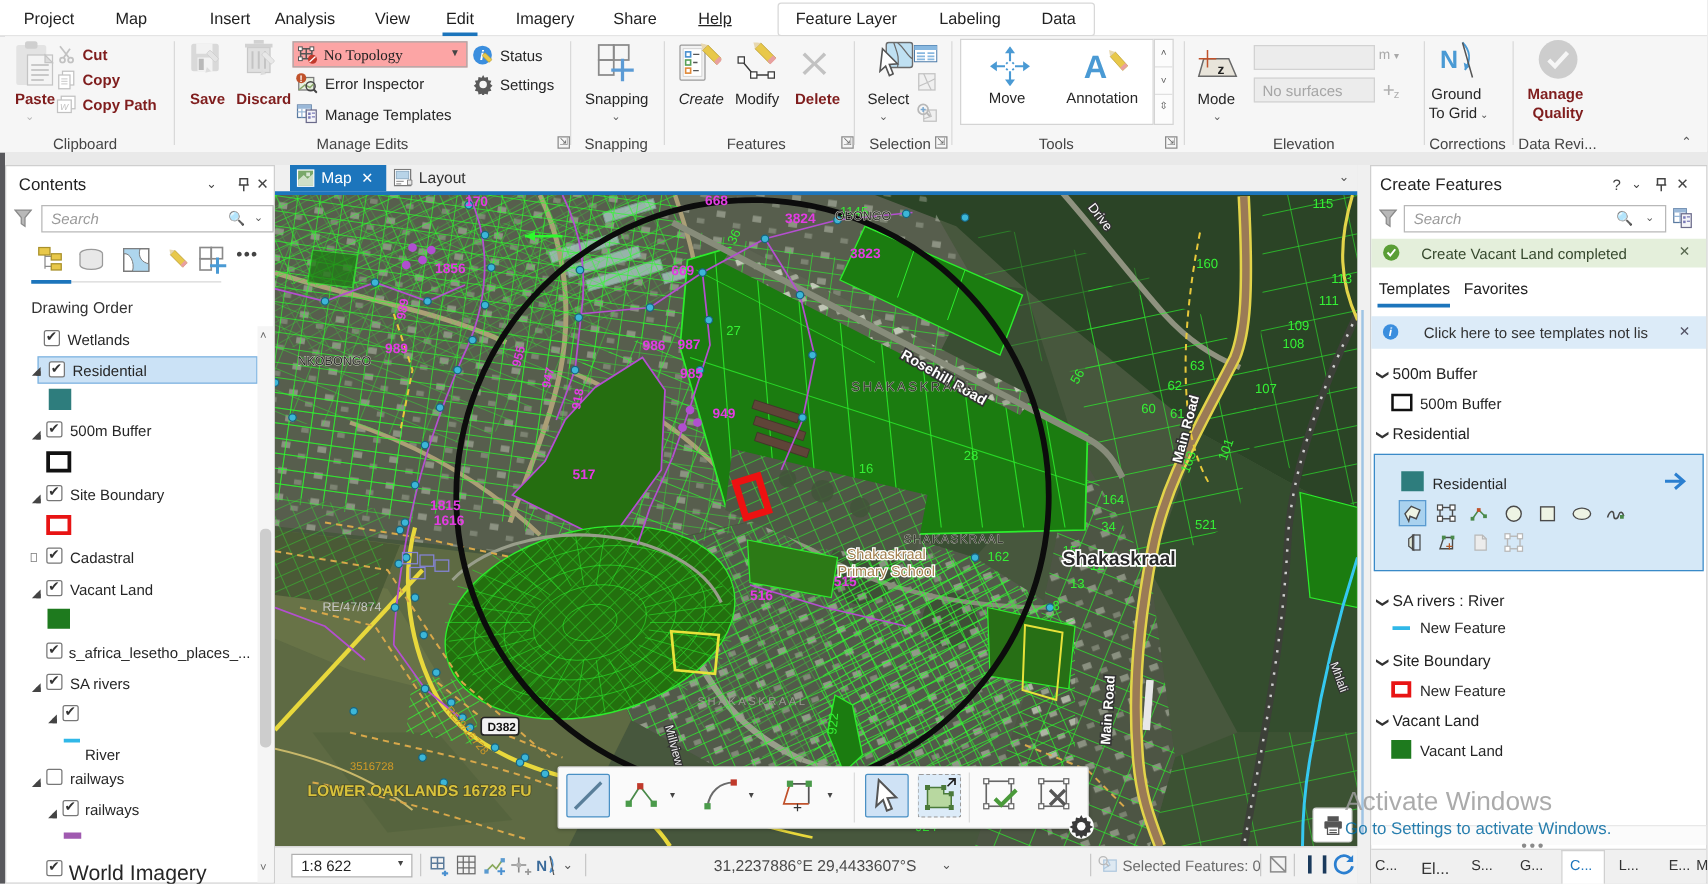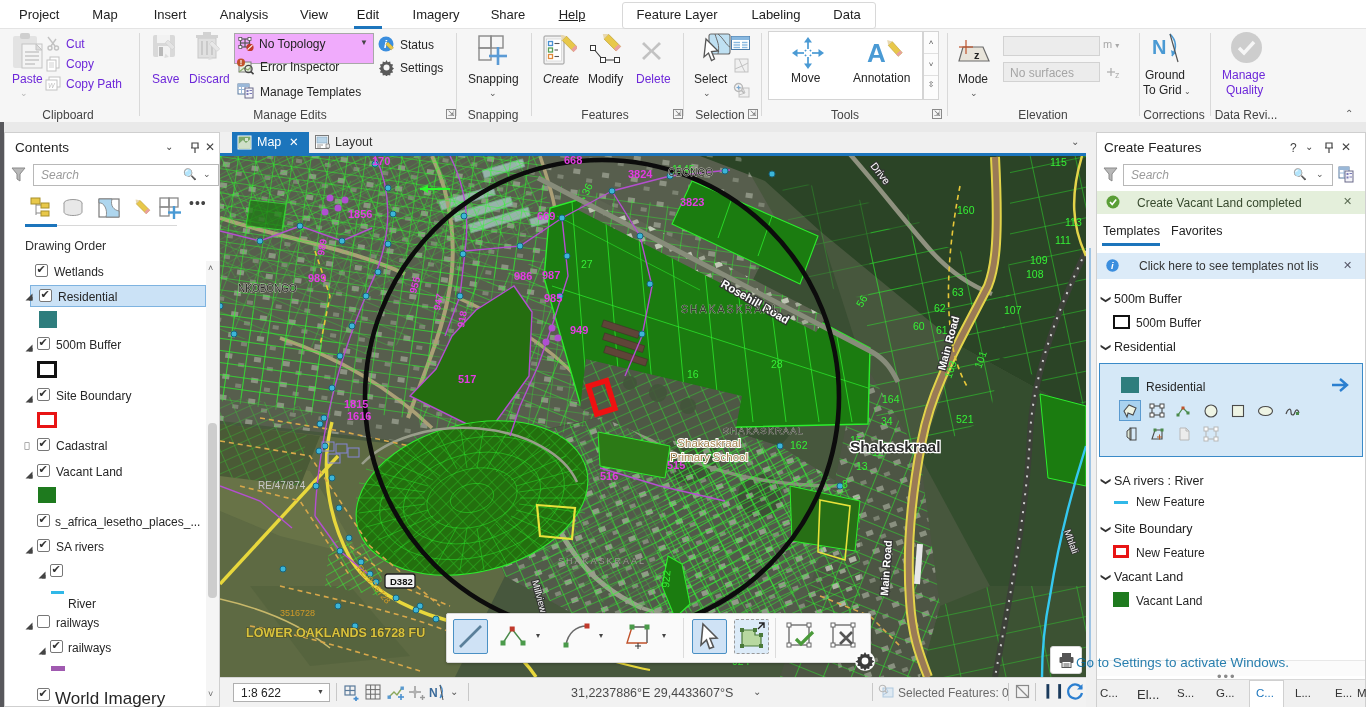--- a/index.html
+++ b/index.html
@@ -9,21 +9,21 @@
 
 #tabrow { position:absolute; left:0; top:0; width:1366px; height:29px; background:#ffffff; border-bottom:1px solid #e4e4e4; }
 .rtab { position:absolute; top:0; height:29px; line-height:29px; font-size:13px; color:#222; text-align:center; }
 .rtab.active { color:#1a1a1a; border-bottom:3px solid #1c75bc; }
 #ctxbox { position:absolute; left:622px; top:2px; width:254px; height:27px; border:1px solid #d8d8d8; border-radius:3px; background:#fff; }
 #ribbon { position:absolute; left:0; top:0px; width:1366px; height:122px; border-bottom:1px solid #d0d0d0; }
 .gsep { position:absolute; top:33px; width:1px; height:83px; background:#d9d9d9; }
 .glabel { position:absolute; top:108px; font-size:12px; color:#444; text-align:center; }
 .launch { position:absolute; top:109px; width:10px; height:10px; border:1px solid #8a8a8a; font-size:8px; color:#666; line-height:8px; text-align:center; }
 .rlbl { position:absolute; font-size:12px; color:#262626; white-space:nowrap; }
-.rlbl.dis { color:#6d28d9; }
+.rlbl.dis { color:#7f1d1d;font-weight:bold; }
 .chev { position:absolute; font-size:9px; color:#555; }
 .chev.dis { color:#b5b5b5; }
 
 #darkedge { position:absolute; left:0; top:0; width:4px; height:707px; background:#58585c; }
 #leftpanel { position:absolute; left:4px; top:132px; width:216px; height:575px; background:#ffffff; border:1px solid #cfcfcf; }
 #rightpanel { position:absolute; left:1096px; top:132px; width:270px; height:575px; background:#ffffff; border:1px solid #cfcfcf; }
 #midstrip { position:absolute; left:1086px; top:132px; width:10px; height:575px; background:#f0f0f0; }
 .ptitle { font-size:13.5px; color:#222; }
 .searchbox { position:absolute; height:22px; background:#fff; border:1px solid #b8b8b8; }
 .searchtext { position:absolute; top:4px; left:8px; font-size:12px; font-style:italic; color:#9a9a9a; }
@@ -48,21 +48,21 @@
 </style>
 </head>
 <body>
 <div id="app">
   <div id="darkedge"></div>
 
   <div id="tabrow">
     <div id="ctxbox"></div>
     <div class="rtab" style="left:19px; width:40px;">Project</div>
     <div class="rtab" style="left:88px; width:34px;">Map</div>
-    <div class="rtab" style="left:150px; width:40px;">Insert</div>
+    <div class="rtab" style="left:164px; width:40px;">Insert</div>
     <div class="rtab" style="left:218px; width:52px;">Analysis</div>
     <div class="rtab" style="left:297px; width:34px;">View</div>
     <div class="rtab active" style="left:354px; width:28px;">Edit</div>
     <div class="rtab" style="left:410px; width:52px;">Imagery</div>
     <div class="rtab" style="left:488px; width:40px;">Share</div>
     <div class="rtab" style="left:556px; width:32px;text-decoration:underline;">Help</div>
     <div class="rtab" style="left:636px; width:82px;">Feature Layer</div>
     <div class="rtab" style="left:748px; width:56px;">Labeling</div>
     <div class="rtab" style="left:830px; width:34px;">Data</div>
   </div>
@@ -128,21 +128,21 @@
       <g stroke="#c4c4c4" stroke-width="1.6">
           <line x1="9" y1="10" x2="9" y2="24"></line>
           <line x1="14" y1="10" x2="14" y2="24"></line>
           <line x1="19" y1="10" x2="19" y2="24"></line>
         </g>
       <rect x="19" y="10" width="11" height="4" rx="1" transform="rotate(45 19 10)" fill="#e8e8e8" stroke="#cccccc" stroke-width="0.6"></rect>
       <path d="M16.5 24.5 l3.6 3.6 -4.8 1.0 z" fill="#dddddd"></path>
     </svg>
     <div class="rlbl dis" style="left:189px;top:72px;">Discard</div>
 
-    <div class="abs" style="left:234px;top:33px;width:140px;height:31px;background:#f0abfc;border:1px solid #a8a8a8;">
+    <div class="abs" style="left:234px;top:33px;width:140px;height:21px;background:#fca5a5;border:1px solid #a8a8a8;font-family:Liberation Serif, serif;">
       <svg class="abs" style="left:3px;top:2px;" width="17" height="16" viewBox="0 0 17 16">
           <g fill="none" stroke="#555" stroke-width="1.2">
             <rect x="2.5" y="3" width="9" height="8"></rect>
             <line x1="2.5" y1="7" x2="11.5" y2="7"></line>
             <line x1="7" y1="3" x2="7" y2="11"></line>
           </g>
           <g fill="#fff" stroke="#555" stroke-width="0.8">
             <rect x="0.8" y="1.5" width="3" height="3"></rect>
             <rect x="10" y="1.5" width="3" height="3"></rect>
             <rect x="0.8" y="9.5" width="3" height="3"></rect>
@@ -1129,14 +1129,15 @@
       <div class="abs" style="left:40px;top:7px;font-size:13px;color:#333;">El...</div>
       <div class="abs" style="left:80px;top:7px;font-size:11.5px;color:#333;">S...</div>
       <div class="abs" style="left:119px;top:7px;font-size:11.5px;color:#333;">G...</div>
       <div class="abs" style="left:152px;top:0px;width:35px;height:28px;background:#fff;border:1px solid #d0d0d0;border-bottom:none;"></div>
       <div class="abs" style="left:159px;top:7px;font-size:11.5px;color:#1c75bc;">C...</div>
       <div class="abs" style="left:198px;top:7px;font-size:11.5px;color:#333;">L...</div>
       <div class="abs" style="left:238px;top:7px;font-size:11.5px;color:#333;">E...</div>
       <div class="abs" style="left:260px;top:7px;font-size:11.5px;color:#333;">M...</div>
     </div>
   </div>
+  <div id="wm1">Activate Windows</div>
   <div id="wm2">Go to Settings to activate Windows.</div>
 </div>
 
 </body></html>

